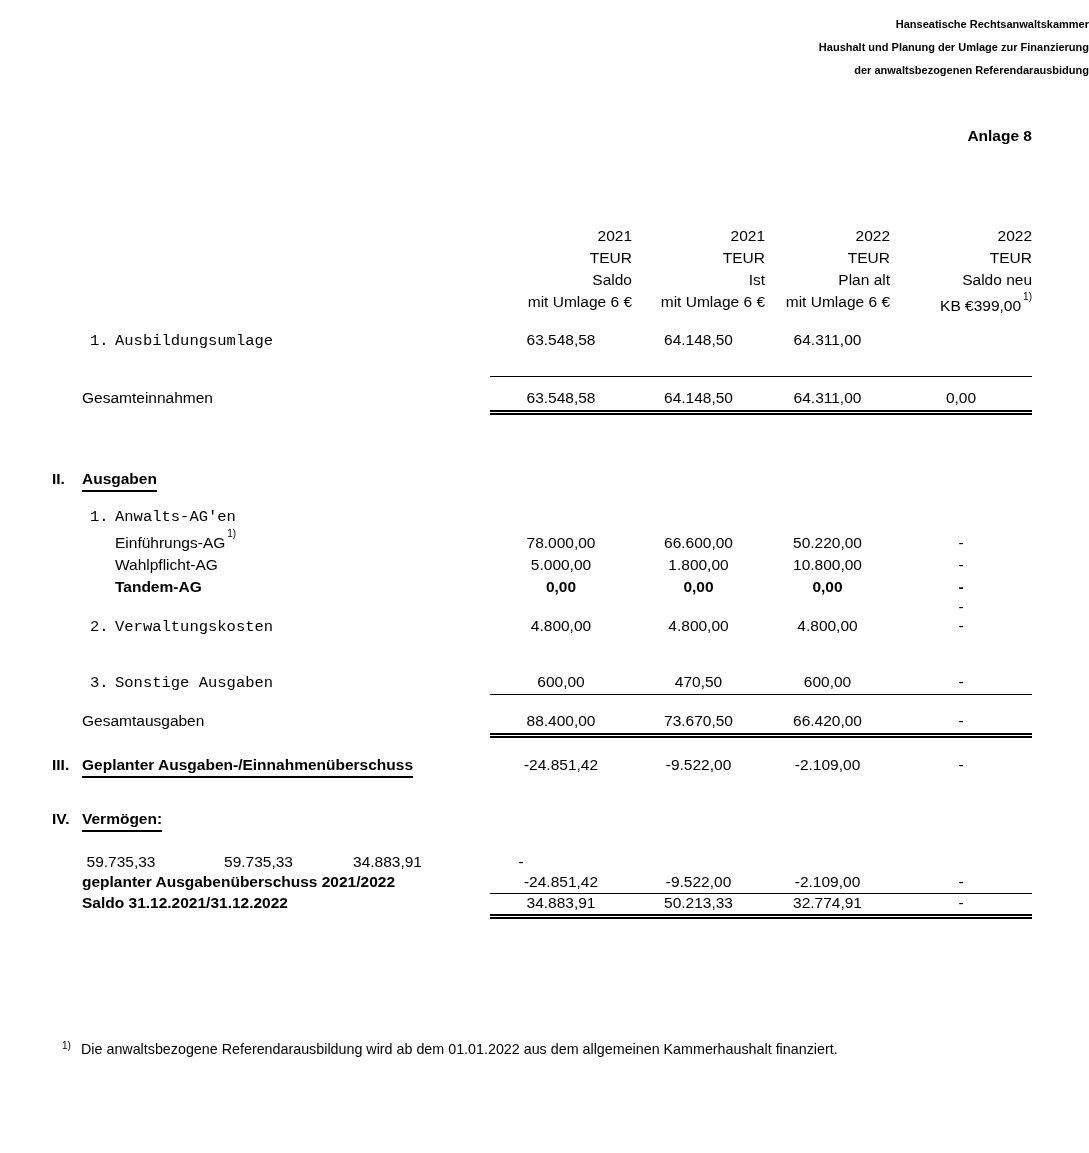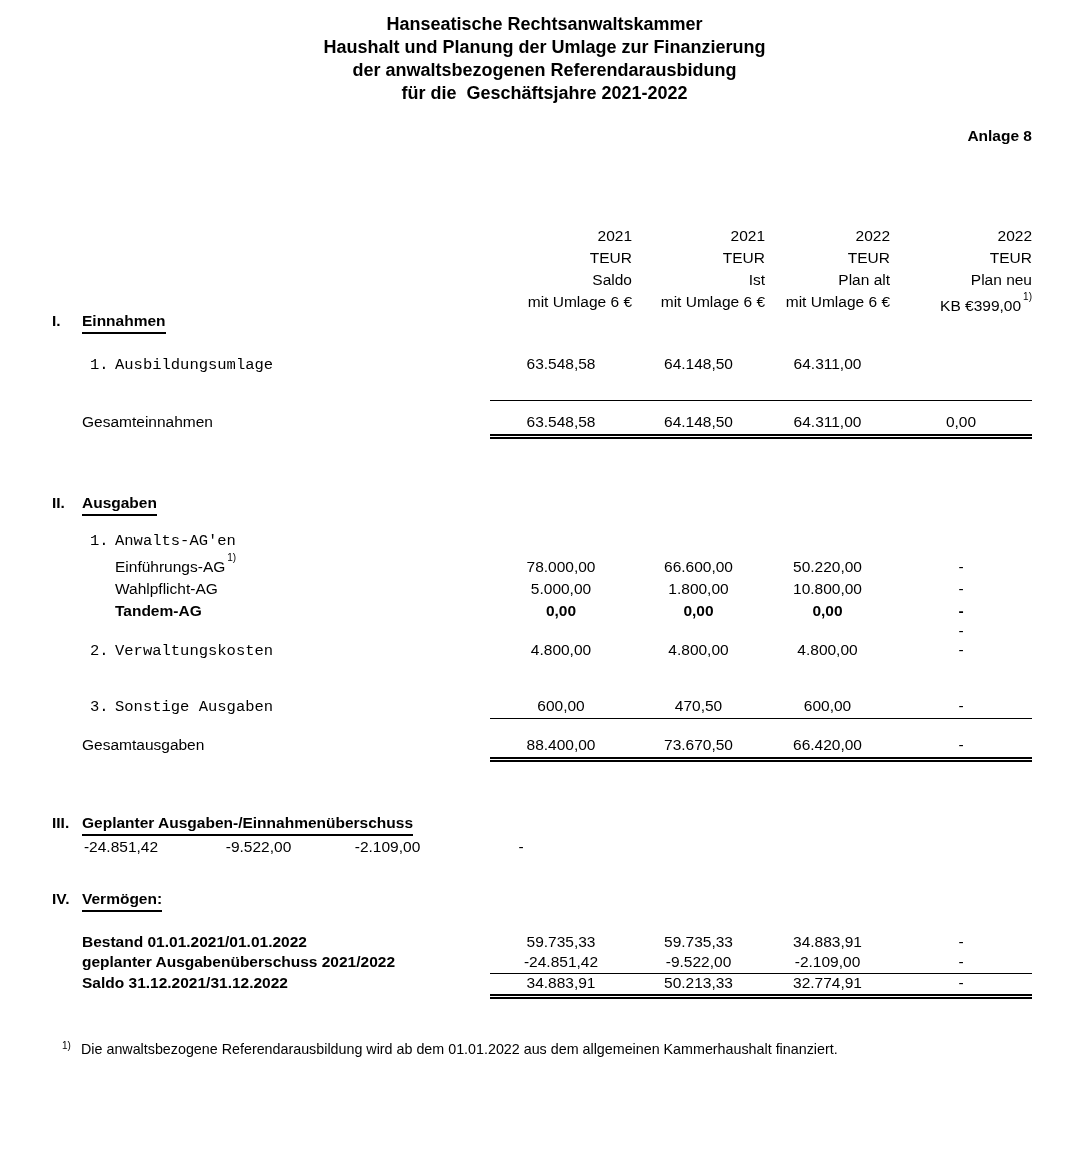--- a/index.html
+++ b/index.html
@@ -13,23 +13,23 @@
     font-family: "Liberation Sans", sans-serif;
     font-size: 15.5px;
     line-height: 22px;
     overflow: hidden;
   }
   
   .title {
     position: absolute;
     top: 13px; left: 0;
     width: 1089px;
-    text-align: center;
+    text-align: right;
     font-weight: bold;
-    font-size: 18px;
+    font-size: 11px;
     line-height: 23px;
   }
   .title-line { white-space: pre; }
   
   .anlage {
     position: absolute;
     top: 125px; right: 57px;
     font-weight: bold;
   }
   
@@ -99,21 +99,20 @@
 </style>
 </head>
 <body>
 
 <div class="page">
 
   <div class="title">
     <div class="title-line">Hanseatische Rechtsanwaltskammer</div>
     <div class="title-line">Haushalt und Planung der Umlage zur Finanzierung</div>
     <div class="title-line">der anwaltsbezogenen Referendarausbidung</div>
-    <div class="title-line">für die  Geschäftsjahre 2021-2022</div>
   </div>
 
   <div class="anlage">Anlage 8</div>
 
   <div class="col-headers" id="col-headers">
   <div class="hcell">
     <div class="h-year">2021</div>
     <div class="h-unit">TEUR</div>
     <div class="h-variant">Saldo</div>
     <div class="h-note"><span class="h-note-text">mit Umlage 6 €</span></div>
@@ -129,35 +128,26 @@
   <div class="hcell">
     <div class="h-year">2022</div>
     <div class="h-unit">TEUR</div>
     <div class="h-variant">Plan alt</div>
     <div class="h-note"><span class="h-note-text">mit Umlage 6 €</span></div>
   </div>
 
   <div class="hcell">
     <div class="h-year">2022</div>
     <div class="h-unit">TEUR</div>
-    <div class="h-variant">Plan neu</div>
+    <div class="h-variant">Saldo neu</div>
     <div class="h-note"><span class="h-note-text">KB €399,00</span><sup class="h-sup">1)</sup></div>
   </div>
 </div>
 
   <div class="rows" id="rows-container">
-  <div class="t-row kind-section" style="margin-top: 0px;">
-    <div class="cell-label"><span class="num">I.</span><span class="label">Einnahmen</span></div>
-    <div class="vals">
-      <div class="cell-val"></div>
-      <div class="cell-val"></div>
-      <div class="cell-val"></div>
-      <div class="cell-val"></div>
-    </div>
-  </div>
 
   <div class="t-row kind-item" style="margin-top: 19px;">
     <div class="cell-label"><span class="num">1.</span><span class="label">Ausbildungsumlage</span></div>
     <div class="vals">
       <div class="cell-val">63.548,58</div>
       <div class="cell-val">64.148,50</div>
       <div class="cell-val">64.311,00</div>
       <div class="cell-val"></div>
     </div>
   </div>
@@ -255,42 +245,41 @@
   <div class="t-row kind-total rule-below-double" style="margin-top: 15px;">
     <div class="cell-label"><span class="label">Gesamtausgaben</span></div>
     <div class="vals">
       <div class="cell-val">88.400,00</div>
       <div class="cell-val">73.670,50</div>
       <div class="cell-val">66.420,00</div>
       <div class="cell-val">-</div>
     </div>
   </div>
 
-  <div class="t-row kind-section-inline" style="margin-top: 50px; flex-direction: column;">
+  <div class="t-row kind-section-inline" style="margin-top: 16px;">
     <div class="cell-label"><span class="num">III.</span><span class="label">Geplanter Ausgaben-/Einnahmenüberschuss</span></div>
     <div class="vals">
       <div class="cell-val">-24.851,42</div>
       <div class="cell-val">-9.522,00</div>
       <div class="cell-val">-2.109,00</div>
       <div class="cell-val">-</div>
     </div>
   </div>
 
   <div class="t-row kind-section" style="margin-top: 30px;">
     <div class="cell-label"><span class="num">IV.</span><span class="label">Vermögen:</span></div>
     <div class="vals">
       <div class="cell-val"></div>
       <div class="cell-val"></div>
       <div class="cell-val"></div>
       <div class="cell-val"></div>
     </div>
   </div>
 
   <div class="t-row kind-bold-item" style="margin-top: 20px;">
-    <div class="cell-label"><span class="label">Bestand 01.01.2021/01.01.2022</span></div>
     <div class="vals">
       <div class="cell-val">59.735,33</div>
       <div class="cell-val">59.735,33</div>
       <div class="cell-val">34.883,91</div>
       <div class="cell-val">-</div>
     </div>
   </div>
 
   <div class="t-row kind-bold-item rule-below-single" style="margin-top: 0px;">
     <div class="cell-label"><span class="label">geplanter Ausgabenüberschuss 2021/2022</span></div>

